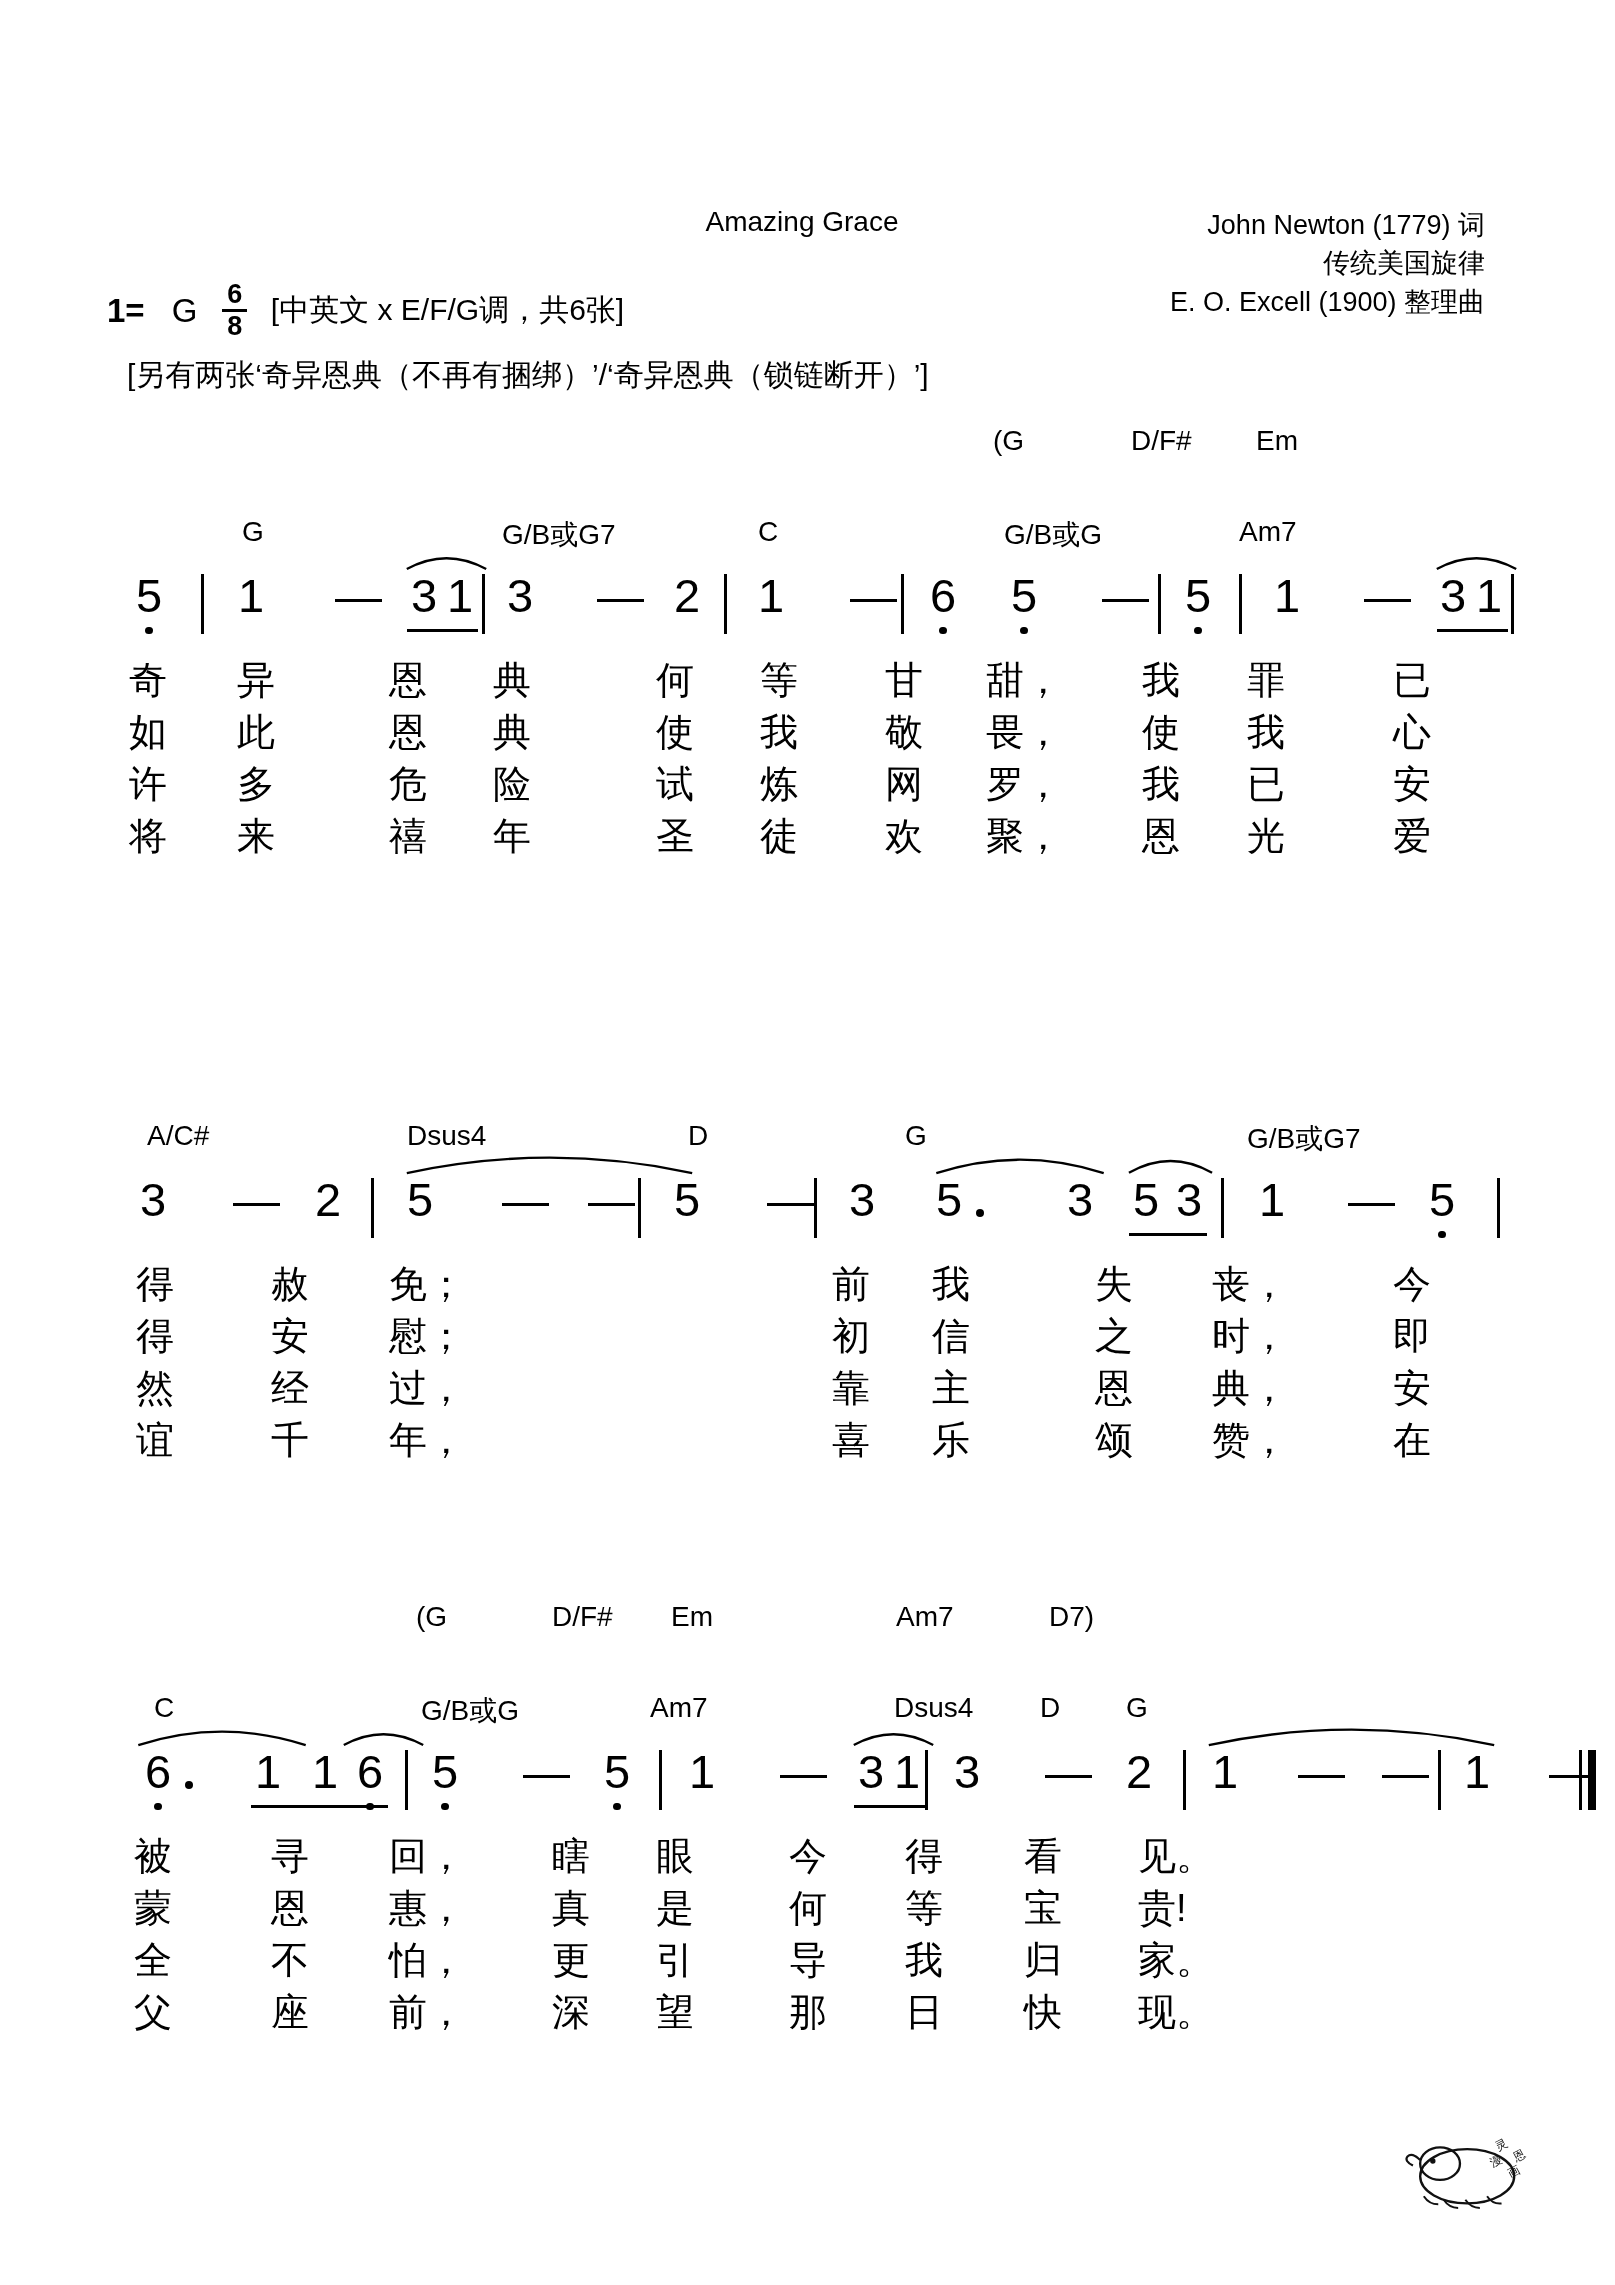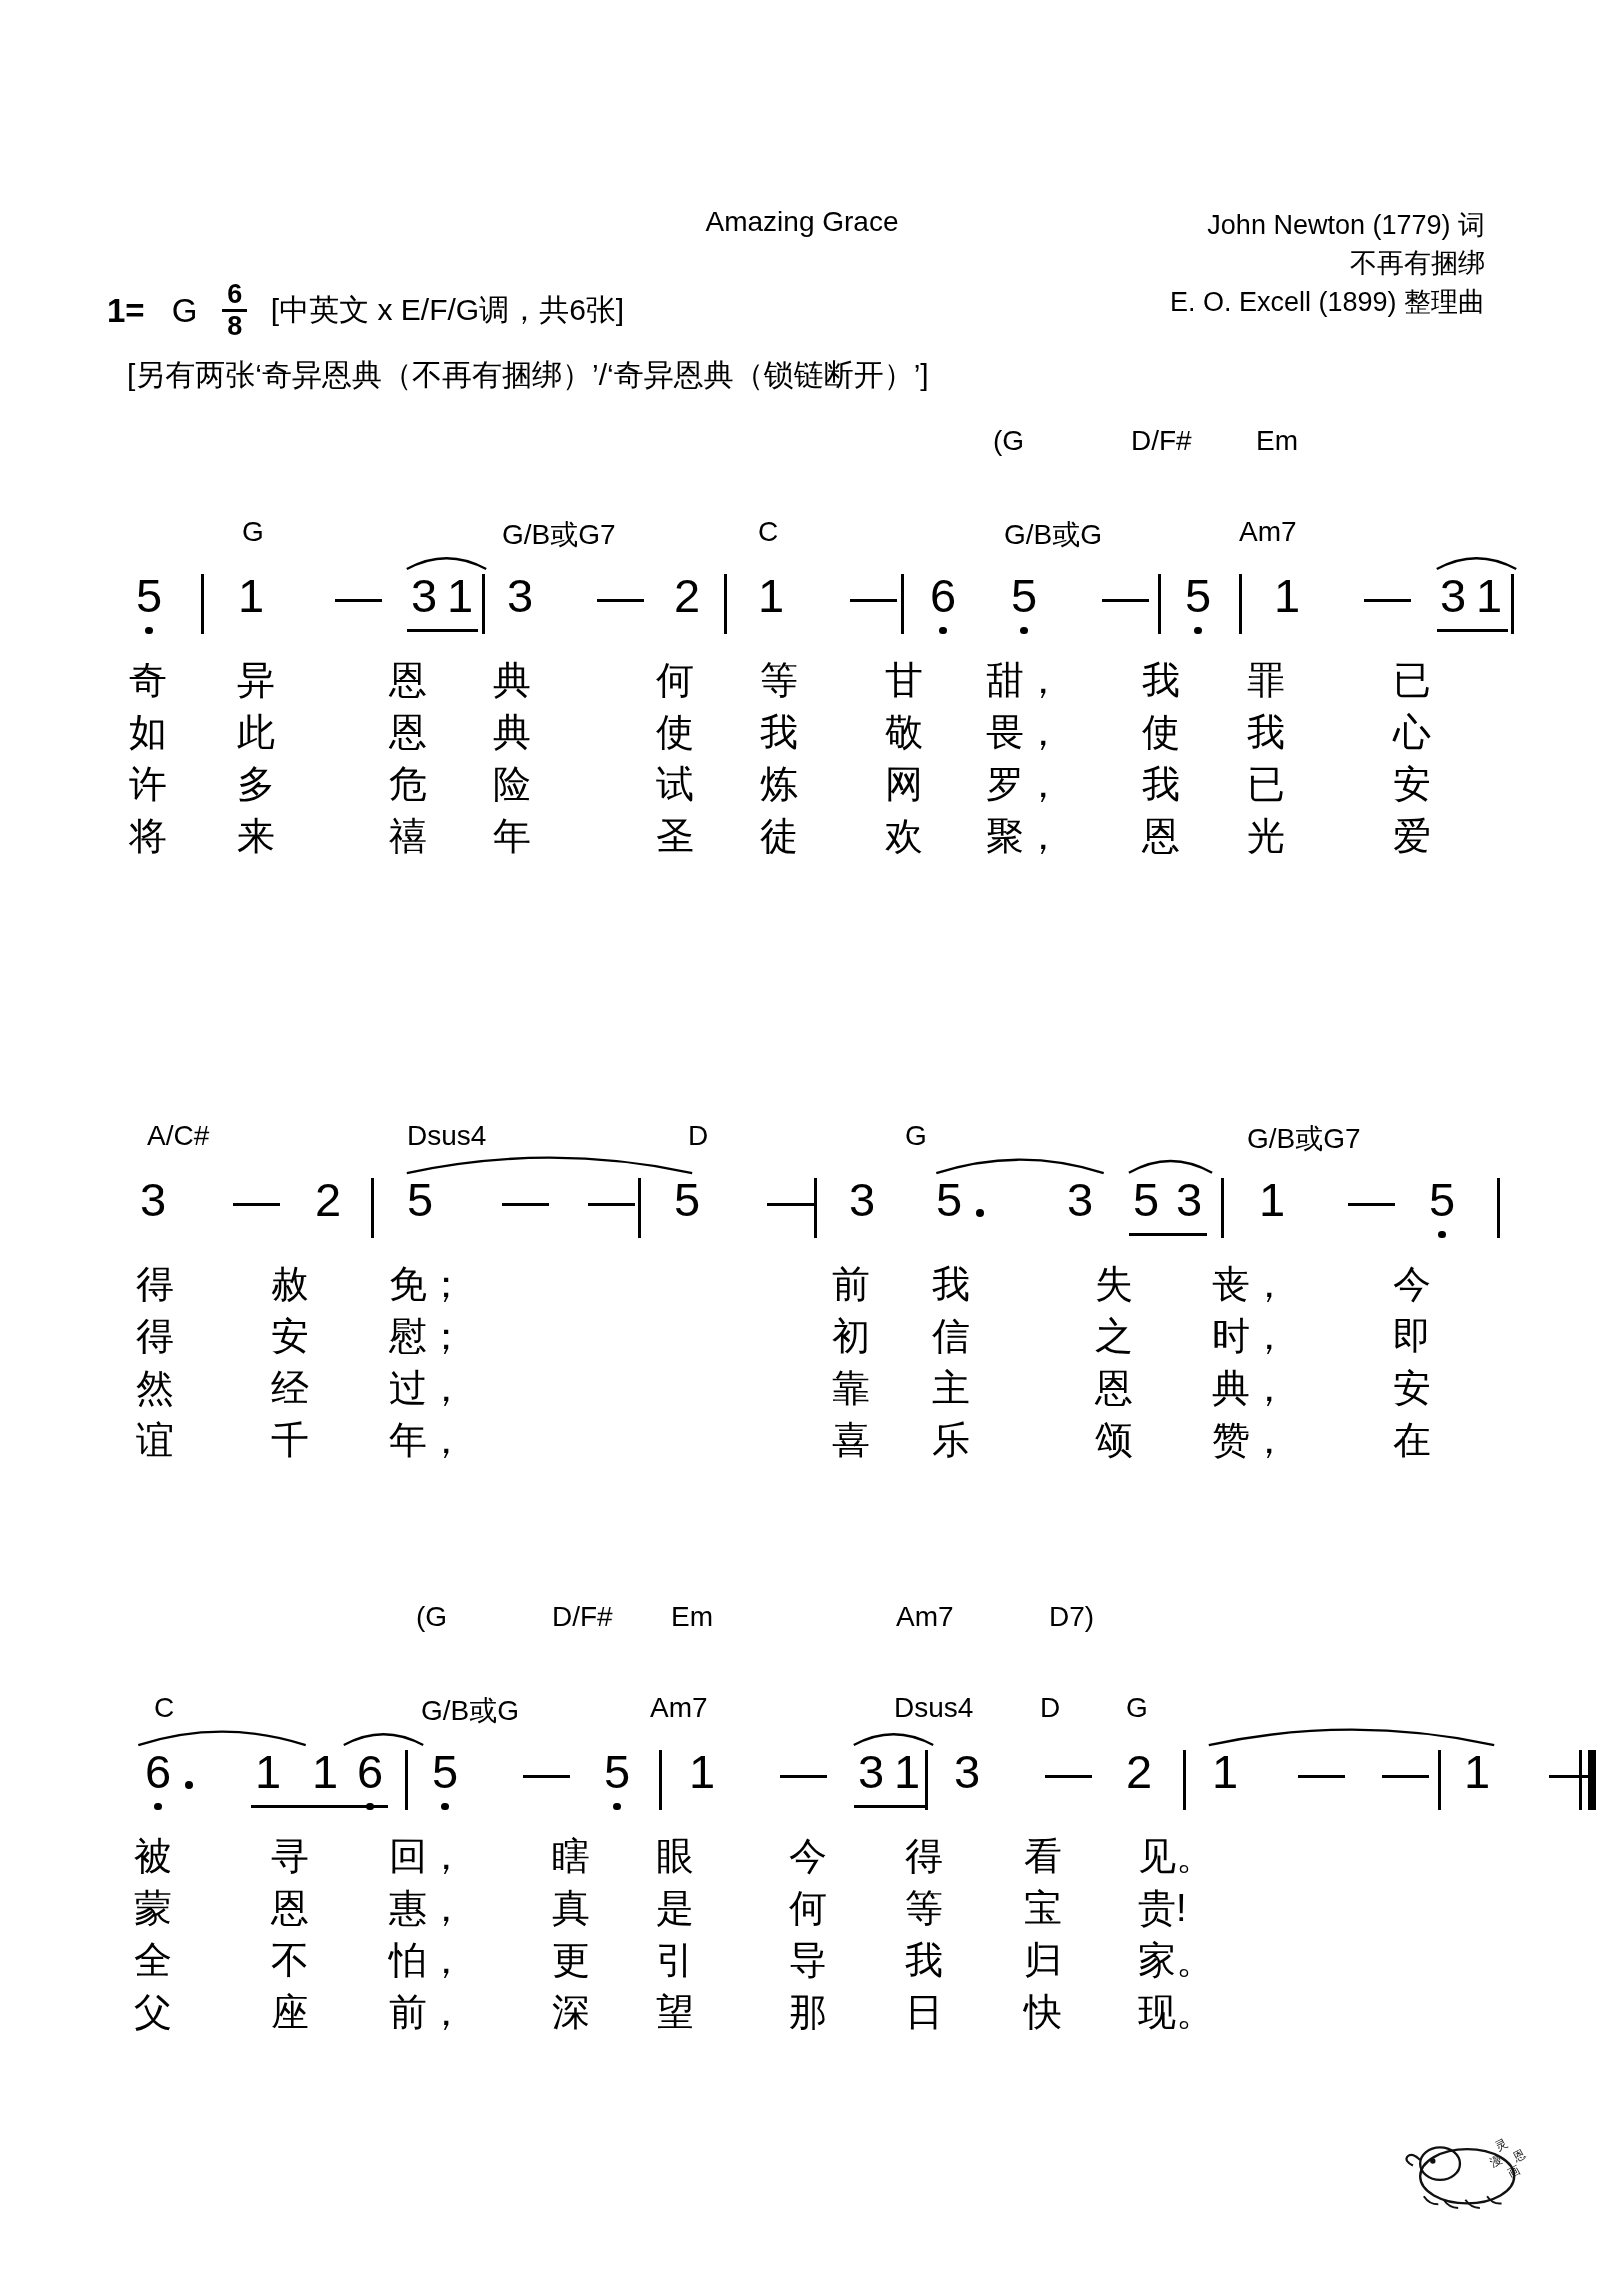--- a/index.html
+++ b/index.html
@@ -120,22 +120,22 @@
 </style>
 </head>
 <body>
 
 <div class="sheet">
 
   <div class="subtitle">Amazing Grace</div>
 
   <div class="credits">
     <div>John Newton (1779) 词</div>
-    <div>不再有捆绑</div>
-    <div>E. O. Excell (1899) 整理曲</div>
+    <div>传统美国旋律</div>
+    <div>E. O. Excell (1900) 整理曲</div>
   </div>
 
   <div class="keyline">
     <span class="eq">1=</span>
     <span class="keyname">G</span>
     <span class="meter">
       <span class="num">6</span>
       <span class="bar"></span>
       <span class="den">8</span>
     </span>

